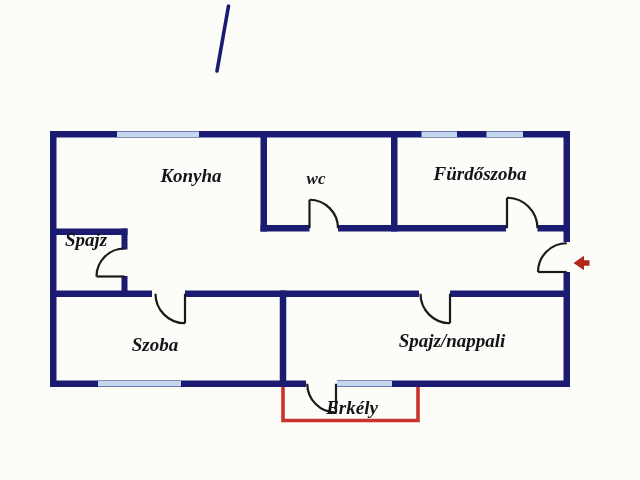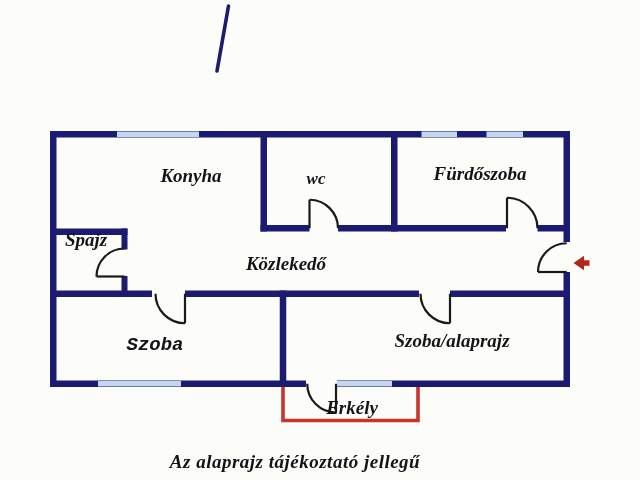--- a/index.html
+++ b/index.html
@@ -108,19 +108,17 @@
 
     <g>
       <path class="arrow" d="M573.5,263 L584,255.8 L584,260.3 L589.5,260.3 L589.5,265.7 L584,265.7 L584,270.2 Z"></path>
     </g>
   </svg>
 
   <div class="room-label" style="left:159px;top:176px;margin-left:32px;">Konyha</div>
   <div class="room-label small" style="left:316px;top:179px;">wc</div>
   <div class="room-label" style="left:473px;top:174px;margin-left:7px;">Fürdőszoba</div>
   <div class="room-label" style="left:86px;top:240px;">Spajz</div>
-  <div class="room-label" style="left:286px;top:264px;">Közlekedő</div>
-  <div class="room-label" style="left:155px;top:345px;font-family:Liberation Mono, monospace;">Szoba</div>
-  <div class="room-label" style="left:452px;top:341px;">Szoba/alaprajz</div>
+  <div class="room-label" style="left:155px;top:345px;">Szoba</div>
+  <div class="room-label" style="left:452px;top:341px;">Spajz/nappali</div>
   <div class="room-label" style="left:352px;top:408px;">Erkély</div>
 
-  <div class="caption" style="left:295px;top:462px;">Az alaprajz tájékoztató jellegű</div>
 </div>
 
 </body></html>

